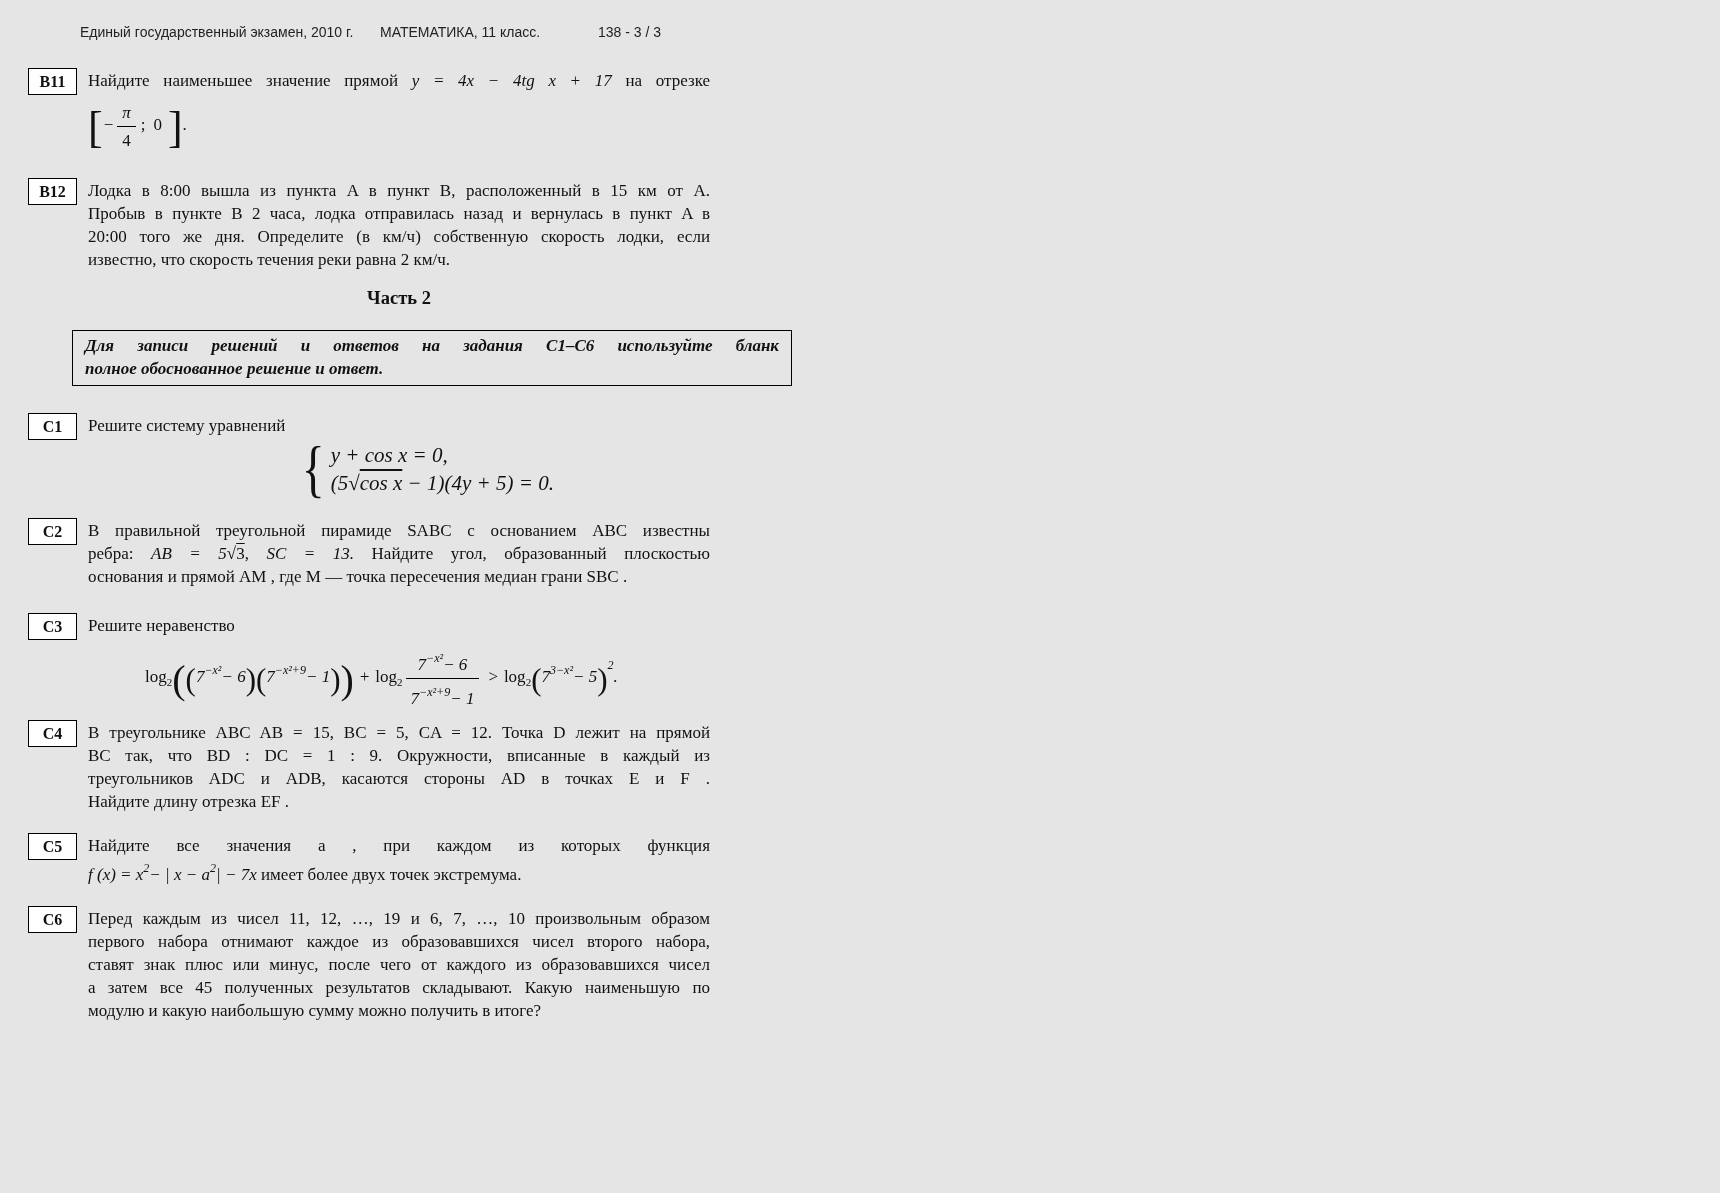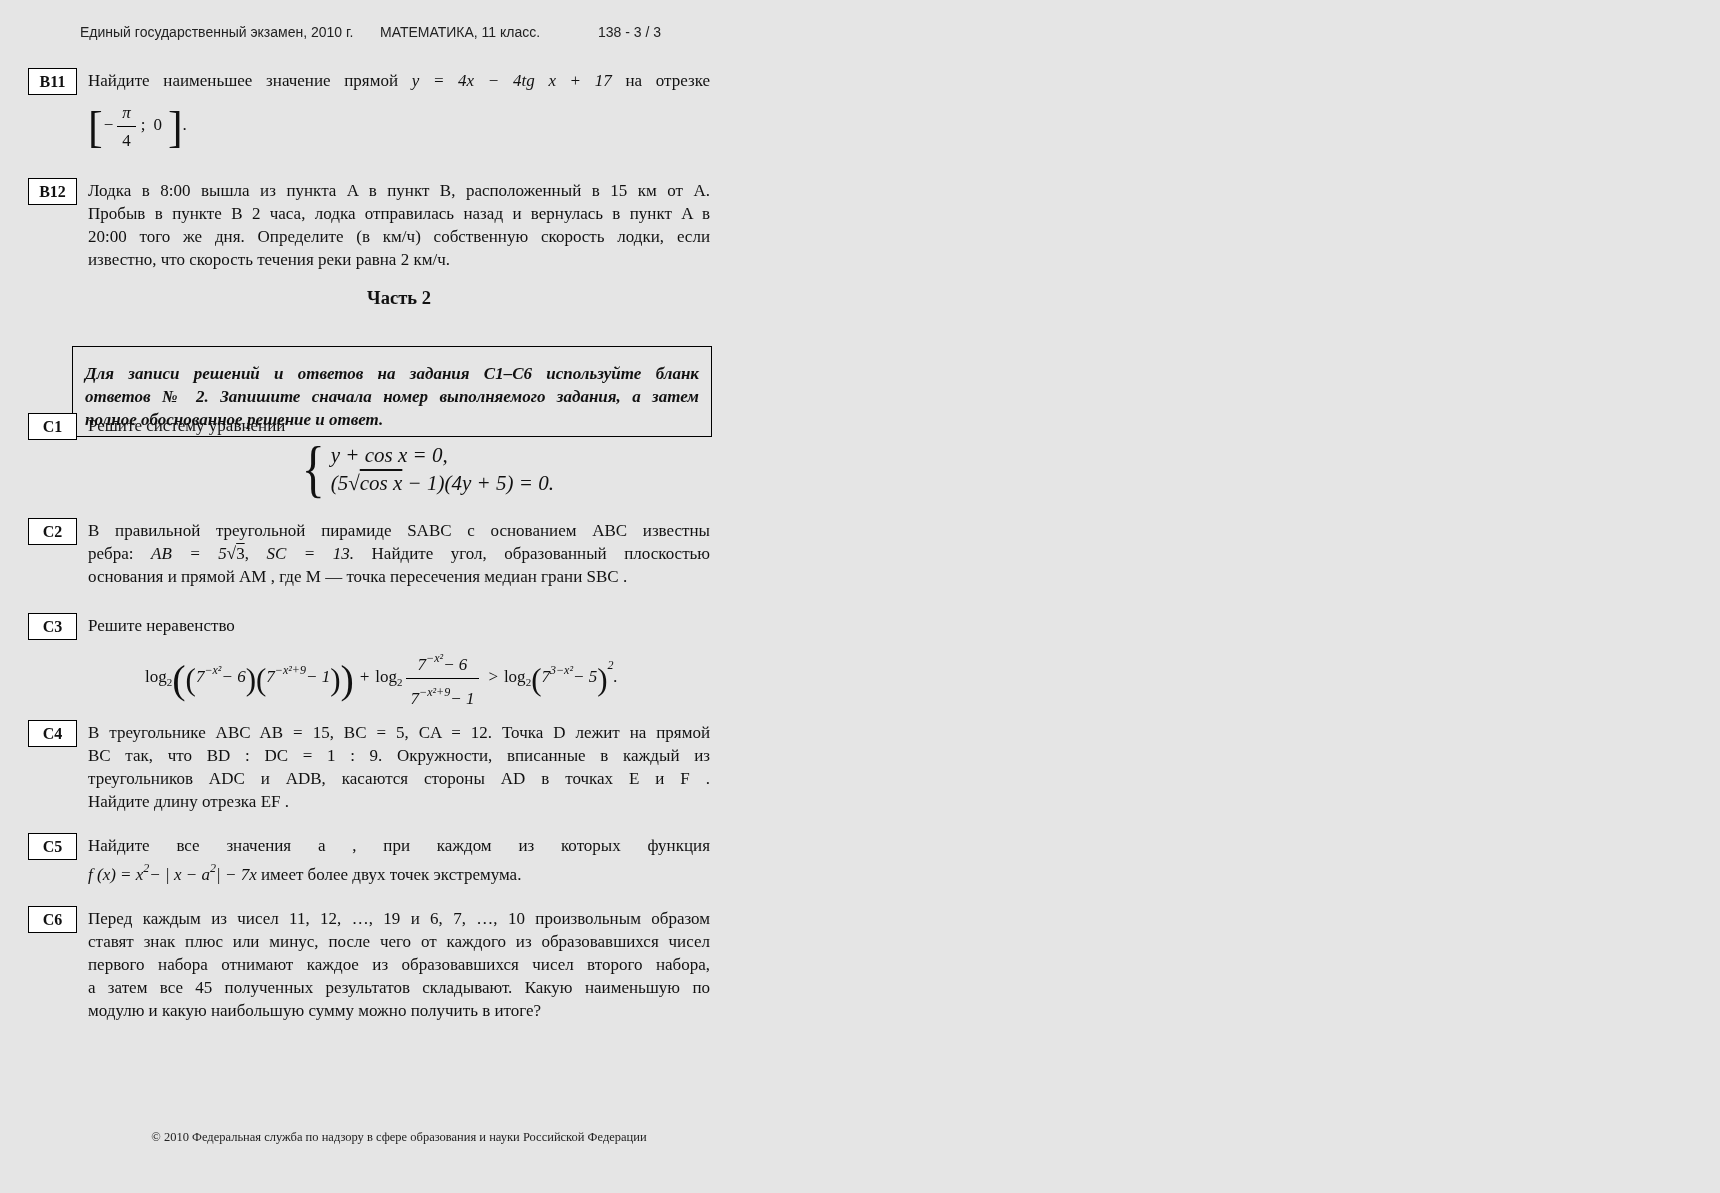--- a/index.html
+++ b/index.html
@@ -55,23 +55,23 @@
   
   .c3f { margin:10px 0 0 57px; white-space:nowrap; font-size:17px; font-style:italic;font-family:Liberation Serif, serif; }
   .fn  { font-style:normal; }
   .bp1 { font-size:40px; vertical-align:-11px; font-style:normal; font-weight:300; }
   .bp2 { font-size:31px; vertical-align:-8px;  font-style:normal; font-weight:300; }
   .op  { margin:0 5px; }
 
   
   .part2 { position:absolute; top:288px; left:88px; width:622px; text-align:center;
            font-weight:bold; font-size:18.5px; }
-  .ibox { position:absolute; top:330px; left:72px; width:640px;
-          border:1.8px solid #000; padding:15px 12px 5px 12px;
-          font-weight:bold; font-style:italic; font-size:17px; line-height:23px;margin-top:16px; }
+  .ibox { position:absolute; top:330px; left:72px; width:720px;
+          border:1.8px solid #000; padding:3px 12px 5px 12px;
+          font-weight:bold; font-style:italic; font-size:17px; line-height:23px; }
 
   
   .footer { position:absolute; top:1130px; left:88px; width:622px; text-align:center;
             font-size:12.5px; color:#222; }
   .footer .f2 { margin-top:3px; }
   .fbold { font-weight:bold; }
 </style>
 </head>
 <body>
 
@@ -104,21 +104,20 @@
       <div class="jl">Пробыв в пункте B 2 часа, лодка отправилась назад и вернулась в пункт A в</div>
       <div class="jl">20:00 того же дня. Определите (в км/ч) собственную скорость лодки, если</div>
       <div class="ll">известно, что скорость течения реки равна 2 км/ч.</div>
     </div>
   </div>
 
   <div class="part2">Часть 2</div>
 
   <div class="ibox">
     <div class="jl">Для записи решений и ответов на задания С1–С6 используйте бланк</div>
-    <div class="jl">ответов № 2. Запишите сначала номер выполняемого задания, а затем</div>
     <div class="ll">полное обоснованное решение и ответ.</div>
   </div>
 
   <div class="problem" style="top:413px">
     <span class="plabel">C1</span>
     <div class="ptext">
       <div class="ll">Решите систему уравнений</div>
       <div class="system">
         <span class="brace">{</span><span class="eqcol">
           <span class="eq" style="display:block">y + cos x = 0,</span>
@@ -170,24 +169,23 @@
         <span class="math">f (x) = x</span><span class="sup">2</span><span class="math">− | x − a</span><span class="sup">2</span><span class="math">| − 7x</span>
         <span>имеет более двух точек экстремума.</span>
       </div>
     </div>
   </div>
 
   <div class="problem" style="top:906px">
     <span class="plabel">C6</span>
     <div class="ptext">
       <div class="jl">Перед каждым из чисел 11, 12, …, 19 и 6, 7, …, 10 произвольным образом</div>
+      <div class="jl">первого набора отнимают каждое из образовавшихся чисел второго набора,</div>
       <div class="jl">ставят знак плюс или минус, после чего от каждого из образовавшихся чисел</div>
-      <div class="jl">первого набора отнимают каждое из образовавшихся чисел второго набора,</div>
       <div class="jl">а затем все 45 полученных результатов складывают. Какую наименьшую по</div>
       <div class="ll">модулю и какую наибольшую сумму можно получить в итоге?</div>
     </div>
   </div>
 
   <div class="footer">
-    <div>© 2010  Федеральная служба по надзору в сфере образования и науки Российской Федерации</div>
   </div>
 
 </div>
 
 </body></html>

